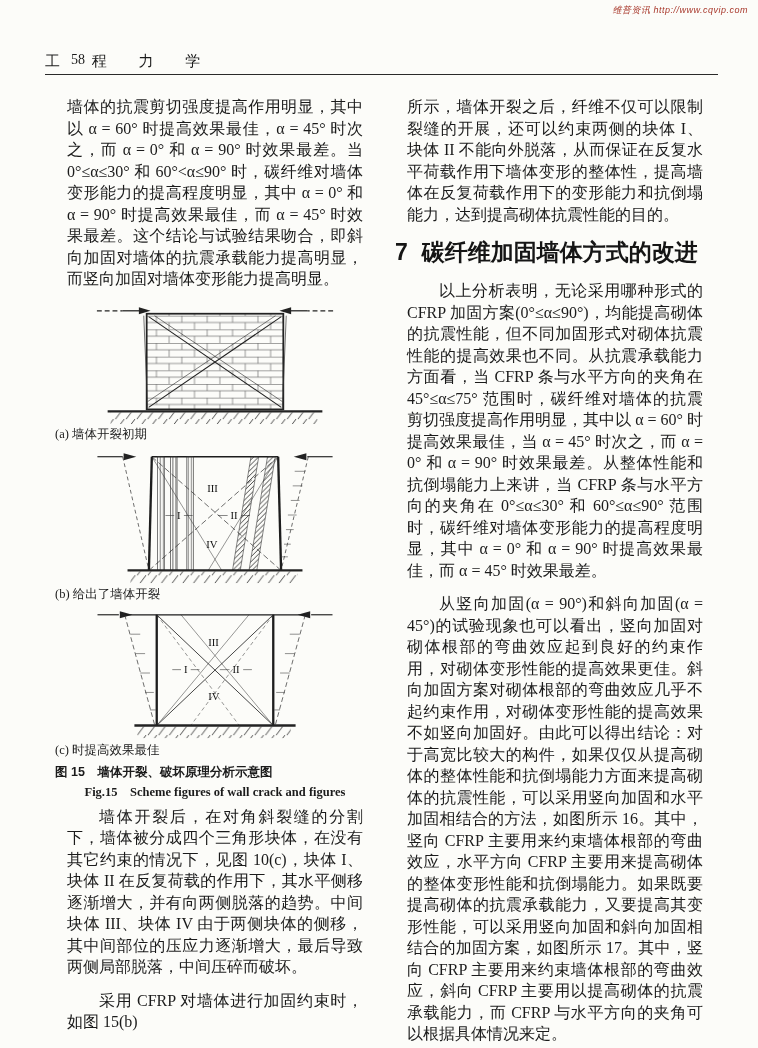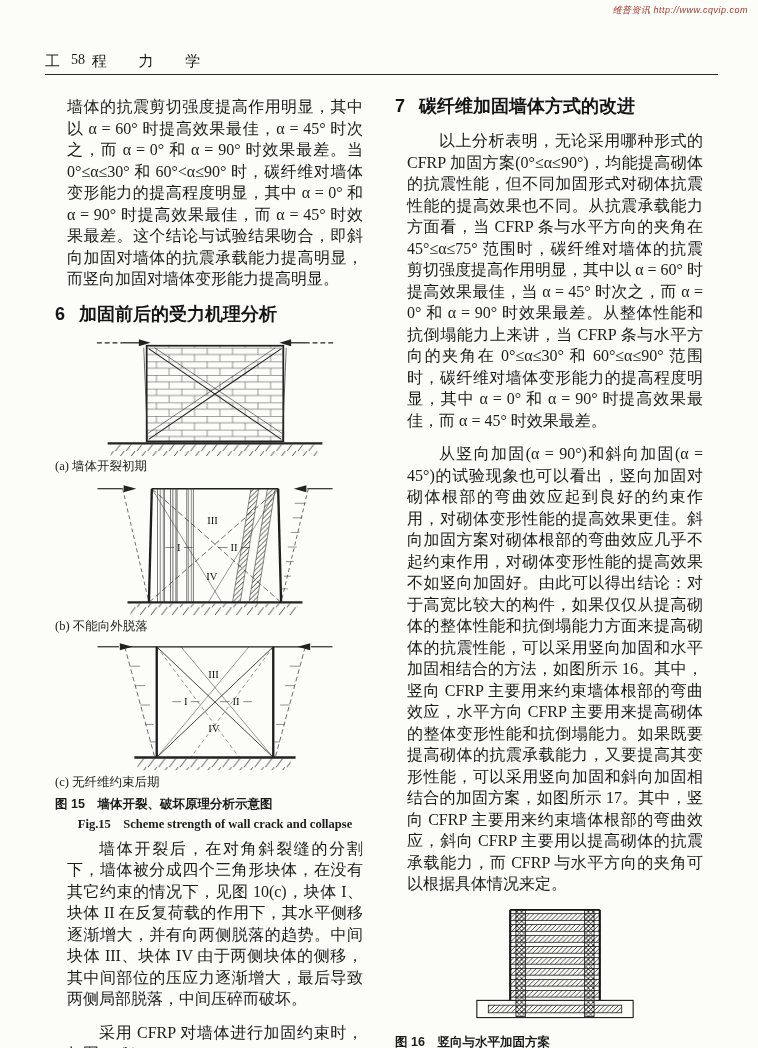--- a/index.html
+++ b/index.html
@@ -8,21 +8,21 @@
   .watermark{position:absolute;top:4px;right:10px;font-size:9px;letter-spacing:.5px;
     color:#a8382c;font-family:"Liberation Sans",sans-serif;font-style:italic;}
   .header{position:absolute;top:52px;left:45px;right:42px;height:20px;}
   .page-num{position:absolute;left:26px;top:0;font-size:14px;}
   .journal-title{position:absolute;left:0;right:0;top:0;text-align:left;font-size:15px;letter-spacing:14px;}
   .header-rule{position:absolute;top:74px;left:45px;right:40px;border-top:1.6px solid #2a2a2a;}
   .columns{position:absolute;top:84px;left:55px;width:660px;display:flex;gap:20px;}
   .col{width:320px;}
   p.body{font-size:16px;line-height:21.5px;text-align:justify;margin:12px;}
   .indent{text-indent:2em;}
-  h2.section{font-family:"Liberation Sans",sans-serif;font-weight:bold;font-size:18px;
+  h2.section{font-family:"Liberation Sans",sans-serif;font-weight:bold;font-size:23px;
     margin:10px 0 8px;color:#151515;}
   h2.section .sec-num{margin-right:14px;}
   figure{margin:4px 0 0;}
   figure svg{display:block;margin:0 auto;}
   figcaption{font-size:12.5px;margin-top:1px;color:#1b1b1b;}
   .figcap-zh{font-weight:bold;font-family:"Liberation Sans",sans-serif;
     font-size:12.5px;margin-top:5px;}
   .figcap-en{text-align:center;font-weight:bold;font-size:12.5px;margin-top:3px;}
   svg text.region{font-family:"Liberation Serif",serif;font-size:11px;fill:#111;}
   .defs-holder{position:absolute;width:0;height:0;overflow:hidden;}
@@ -58,23 +58,20 @@
     <span class="page-num">58</span>
     <span class="journal-title">工 程 力 学</span>
   </div>
   <div class="header-rule"></div>
 
   <div class="columns">
 
     <div class="col">
       <p class="body">墙体的抗震剪切强度提高作用明显，其中以 α = 60° 时提高效果最佳，α = 45° 时次之，而 α = 0° 和 α = 90° 时效果最差。当 0°≤α≤30° 和 60°&lt;α≤90° 时，碳纤维对墙体变形能力的提高程度明显，其中 α = 0° 和 α = 90° 时提高效果最佳，而 α = 45° 时效果最差。这个结论与试验结果吻合，即斜向加固对墙体的抗震承载能力提高明显，而竖向加固对墙体变形能力提高明显。</p>
 
-      <h2 class="section">
-        <span class="sec-num">6</span><span>加固前后的受力机理分析</span>
-      </h2>
 
 
       <figure>
         <svg width="244" height="123" viewBox="0 0 250 126">
           <g>
             <line x1="4" y1="9" x2="30" y2="9" stroke="#222" stroke-width="1.3" stroke-dasharray="5 3"></line>
             <line x1="30" y1="9" x2="48" y2="9" stroke="#222" stroke-width="1.3"></line>
             <polygon points="59,9 47,5.4 47,12.6" fill="#222"></polygon>
           </g>
           <g>
@@ -148,21 +145,21 @@
             <text class="region" x="141" y="74">II</text>
             <line x1="128" y1="70.5" x2="138" y2="70.5" stroke="#333" stroke-width="0.6"></line>
             <line x1="152" y1="70.5" x2="161" y2="70.5" stroke="#333" stroke-width="0.6"></line>
             <text class="region" x="116" y="104">IV</text>
           </g>
           <g>
             <line x1="35" y1="127" x2="215" y2="127" stroke="#222" stroke-width="2.4"></line>
             <rect x="38" y="128" width="172" height="12" fill="url(#ghatch)"></rect>
           </g>
         </svg>
-        <figcaption>(b) 不能向外脱落</figcaption>
+        <figcaption>(b) 给出了墙体开裂</figcaption>
       </figure>
 
       <figure>
         <svg width="244" height="134" viewBox="0 0 250 138">
           <g>
             <line x1="4" y1="8" x2="26" y2="8" stroke="#222" stroke-width="1.2"></line>
             <polygon points="40,8 27,4.4 27,11.6" fill="#222"></polygon>
           </g>
           <g>
             <line x1="246" y1="8" x2="224" y2="8" stroke="#222" stroke-width="1.2"></line>
@@ -205,31 +202,32 @@
             <text class="region" x="143" y="68">II</text>
             <line x1="130" y1="64.5" x2="140" y2="64.5" stroke="#333" stroke-width="0.6"></line>
             <line x1="154" y1="64.5" x2="163" y2="64.5" stroke="#333" stroke-width="0.6"></line>
             <text class="region" x="118" y="96">IV</text>
           </g>
           <g>
             <line x1="42" y1="122" x2="208" y2="122" stroke="#222" stroke-width="2.4"></line>
             <rect x="45" y="123" width="158" height="12" fill="url(#ghatch)"></rect>
           </g>
         </svg>
-        <figcaption>(c) 无纤维约束后期</figcaption>
+        <figcaption>(c) 时提高效果最佳</figcaption>
       </figure>
 
       <div class="figcap-zh">图 15　墙体开裂、破坏原理分析示意图</div>
-      <div class="figcap-en">Fig.15　Scheme strength of wall crack and collapse</div>
+      <div class="figcap-en">Fig.15　Scheme figures of wall crack and figures</div>
 
       <p class="body indent" style="margin-top:5px;">墙体开裂后，在对角斜裂缝的分割下，墙体被分成四个三角形块体，在没有其它约束的情况下，见图 10(c)，块体 I、块体 II 在反复荷载的作用下，其水平侧移逐渐增大，并有向两侧脱落的趋势。中间块体 III、块体 IV 由于两侧块体的侧移，其中间部位的压应力逐渐增大，最后导致两侧局部脱落，中间压碎而破坏。</p>
       <p class="body indent">采用 CFRP 对墙体进行加固约束时，如图 15(b)</p>
     </div>
 
     <div class="col">
+      <p class="body">所示，墙体开裂之后，纤维不仅可以限制裂缝的开展，还可以约束两侧的块体 I、块体 II 不能向外脱落，从而保证在反复水平荷载作用下墙体变形的整体性，提高墙体在反复荷载作用下的变形能力和抗倒塌能力，达到提高砌体抗震性能的目的。</p>
 
       <h2 class="section">
         <span class="sec-num">7</span><span>碳纤维加固墙体方式的改进</span>
       </h2>
 
       <p class="body indent">以上分析表明，无论采用哪种形式的 CFRP 加固方案(0°≤α≤90°)，均能提高砌体的抗震性能，但不同加固形式对砌体抗震性能的提高效果也不同。从抗震承载能力方面看，当 CFRP 条与水平方向的夹角在 45°≤α≤75° 范围时，碳纤维对墙体的抗震剪切强度提高作用明显，其中以 α = 60° 时提高效果最佳，当 α = 45° 时次之，而 α = 0° 和 α = 90° 时效果最差。从整体性能和抗倒塌能力上来讲，当 CFRP 条与水平方向的夹角在 0°≤α≤30° 和 60°≤α≤90° 范围时，碳纤维对墙体变形能力的提高程度明显，其中 α = 0° 和 α = 90° 时提高效果最佳，而 α = 45° 时效果最差。</p>
       <p class="body indent">从竖向加固(α = 90°)和斜向加固(α = 45°)的试验现象也可以看出，竖向加固对砌体根部的弯曲效应起到良好的约束作用，对砌体变形性能的提高效果更佳。斜向加固方案对砌体根部的弯曲效应几乎不起约束作用，对砌体变形性能的提高效果不如竖向加固好。由此可以得出结论：对于高宽比较大的构件，如果仅仅从提高砌体的整体性能和抗倒塌能力方面来提高砌体的抗震性能，可以采用竖向加固和水平加固相结合的方法，如图所示 16。其中，竖向 CFRP 主要用来约束墙体根部的弯曲效应，水平方向 CFRP 主要用来提高砌体的整体变形性能和抗倒塌能力。如果既要提高砌体的抗震承载能力，又要提高其变形性能，可以采用竖向加固和斜向加固相结合的加固方案，如图所示 17。其中，竖向 CFRP 主要用来约束墙体根部的弯曲效应，斜向 CFRP 主要用以提高砌体的抗震承载能力，而 CFRP 与水平方向的夹角可以根据具体情况来定。</p>
 
       <figure style="margin-top:10px;">
         <svg width="210" height="122" viewBox="0 0 220 128">

